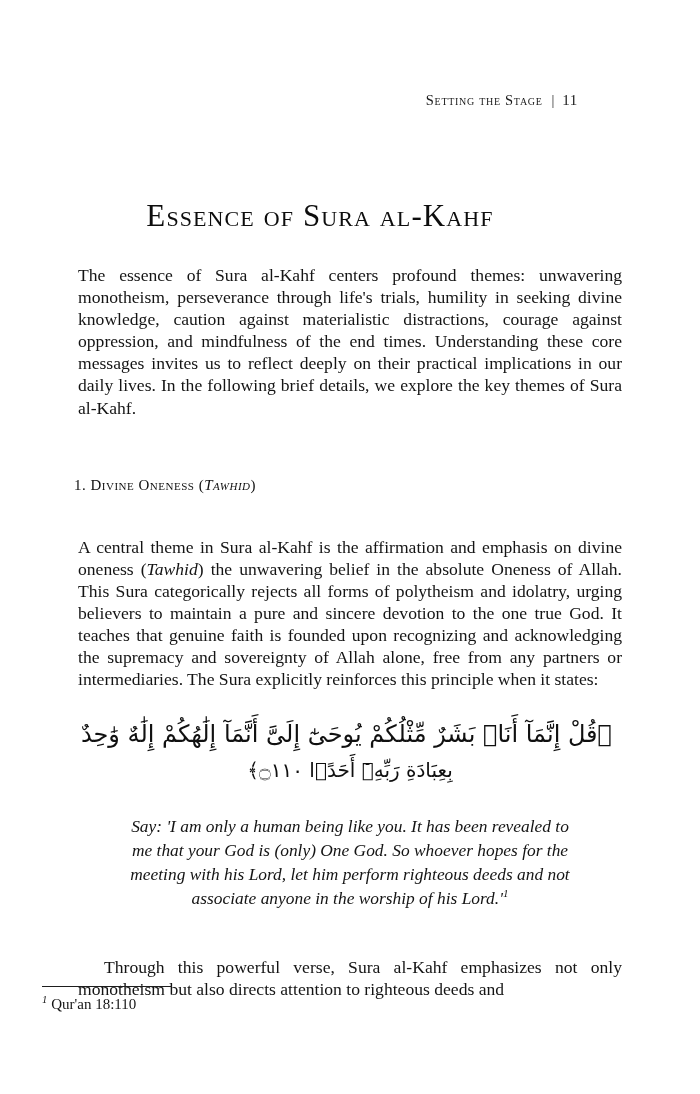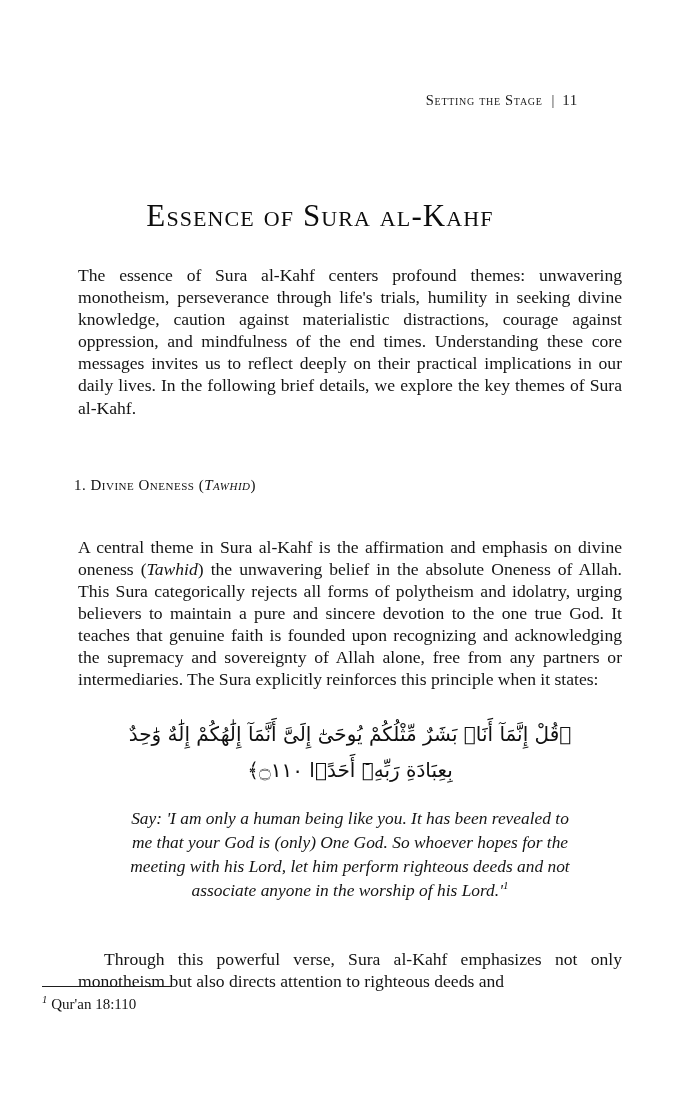--- a/index.html
+++ b/index.html
@@ -117,27 +117,27 @@
     font-size: 20.5px;
     line-height: 36px;
     color: #101010;
     padding: 0 26px;
     white-space: nowrap;
   }
   .arabic-line {
     display: block;
     white-space: nowrap;
   }
-  .arabic-line.l1 { font-size: 20px; margin-top: 22px; }
+  .arabic-line.l1 { font-size: 24px; margin-top: 22px; }
   .arabic-line.l2 { font-size: 20px; }
   .arabic-line.l3 { font-size: 20px; }
 
   
   .translation {
-    margin: 18px auto 0 auto;
+    margin: 26px auto 0 auto;
     width: 460px;
     text-align: center;
     font-style: italic;
     font-size: 17.4px;
     line-height: 24px;
     color: #141414;
   }
   .translation .fn-ref {
     font-style: italic;
     font-size: 11px;

